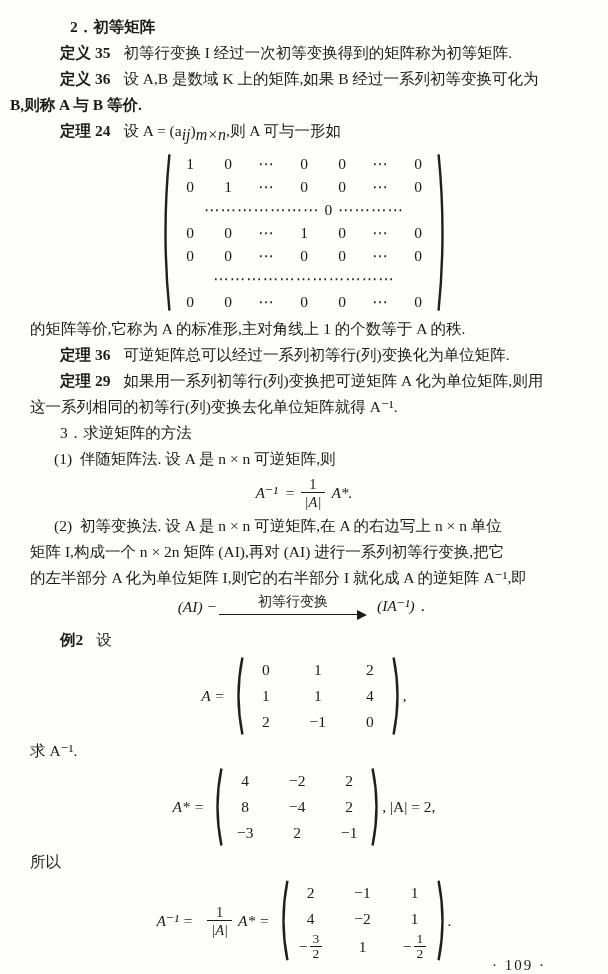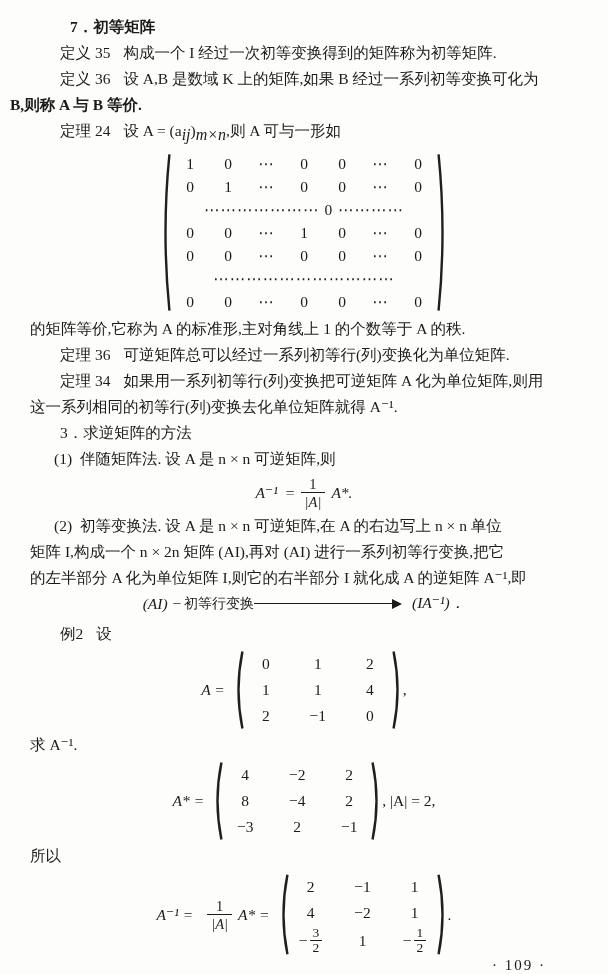--- a/index.html
+++ b/index.html
@@ -7,21 +7,21 @@
     width:608px; height:974px; box-sizing:border-box;
     margin:0 auto; background:#fdfdfb; color:#1b1b1b;
     font-family:"Liberation Serif","DejaVu Serif",serif;
     padding:14px 30px 0 30px; position:relative; overflow:hidden;
   }
   .line { line-height:26px; font-size:15.5px; white-space:nowrap; }
   .i40 { padding-left:40px; }
   .i30 { padding-left:30px; }
   .out { margin-left:-20px; }
   .bold { font-weight:bold; }
-  .label { font-weight:normal; margin-right:13px; }
+  .label { font-weight:bold; margin-right:13px; }
   .v { font-style:italic; }
   sub { font-size:16px; }
   .center { display:flex; justify-content:center; align-items:center; font-size:15.5px; }
 
   
   .matrix { display:inline-flex; align-items:stretch; }
   .paren { width:11px; align-self:stretch; }
   .m-grid { display:grid; align-content:center; padding:1px 7px; }
   .c7 { grid-template-columns:repeat(7,minmax(24px,auto)); column-gap:14px; }
   .c3 { grid-template-columns:repeat(3,minmax(30px,auto)); column-gap:22px; }
@@ -30,44 +30,44 @@
   .dots-row { grid-column:1 / -1; text-align:center; line-height:23px; overflow:hidden; letter-spacing:1px; }
   .tall { line-height:40px; display:flex; align-items:center; justify-content:center; }
 
   
   .frac { display:inline-flex; flex-direction:column; align-items:center; line-height:16px; font-size:14.5px; margin:0 6px; }
   .frac .den { border-top:1.4px solid #1b1b1b; padding:1px 4px 0 4px; }
   .mfrac { font-size:13.5px; line-height:14px; margin:0 0 0 2px; }
   .mfrac .den { padding:0 3px; }
 
   
-  .arrow-group { display:inline-flex; flex-direction:row; align-items:center; margin:0 2px 0 2px; }
+  .arrow-group { display:inline-flex; flex-direction:column; align-items:center; margin:0 2px 0 2px; }
   .arrow-label { font-size:14px; line-height:17px; }
   .arrow-shaft { position:relative; width:148px; height:10px; }
   .arrow-shaft::before { content:""; position:absolute; left:0; right:7px; top:4px; border-top:1.6px solid #1b1b1b; }
   .arrow-shaft::after { content:""; position:absolute; right:0; top:0; width:0; height:0;
     border-left:10px solid #1b1b1b; border-top:5px solid transparent; border-bottom:5px solid transparent; }
 
   .gap-r { margin-right:8px; }
   .gap-l { margin-left:8px; }
   .page-num { position:absolute; right:62px; bottom:0; font-size:15px; letter-spacing:2px; }
 
   .blk-m { margin:3px 0 2px 0; }
 </style>
 </head>
 <body>
 
 <div class="page">
 
   <div class="line i40">
-    <span class="bold">7．初等矩阵</span>
-  </div>
-
-  <div class="line i30">
-    <span class="label">定义 35</span><span>构成一个 I 经过一次初等变换得到的矩阵称为初等矩阵.</span>
+    <span class="bold">2．初等矩阵</span>
+  </div>
+
+  <div class="line i30">
+    <span class="label">定义 35</span><span>初等行变换 I 经过一次初等变换得到的矩阵称为初等矩阵.</span>
   </div>
 
   <div class="line i30">
     <span class="label">定义 36</span><span>设 A,B 是数域 K 上的矩阵,如果 B 经过一系列初等变换可化为</span>
   </div>
   <div class="line out">
     <span class="bold">B,则称 A 与 B 等价.</span>
   </div>
 
   <div class="line i30">
@@ -126,21 +126,21 @@
 
   <div class="line">
     <span>的矩阵等价,它称为 A 的标准形,主对角线上 1 的个数等于 A 的秩.</span>
   </div>
 
   <div class="line i30">
     <span class="label">定理 36</span><span>可逆矩阵总可以经过一系列初等行(列)变换化为单位矩阵.</span>
   </div>
 
   <div class="line i30">
-    <span class="label">定理 34</span><span>如果用一系列初等行(列)变换把可逆矩阵 A 化为单位矩阵,则用</span>
+    <span class="label">定理 29</span><span>如果用一系列初等行(列)变换把可逆矩阵 A 化为单位矩阵,则用</span>
   </div>
   <div class="line">
     <span>这一系列相同的初等行(列)变换去化单位矩阵就得 A⁻¹.</span>
   </div>
 
   <div class="line i30">
     <span>3．求逆矩阵的方法</span>
   </div>
 
   <div class="line i25" style="padding-left:24px">

